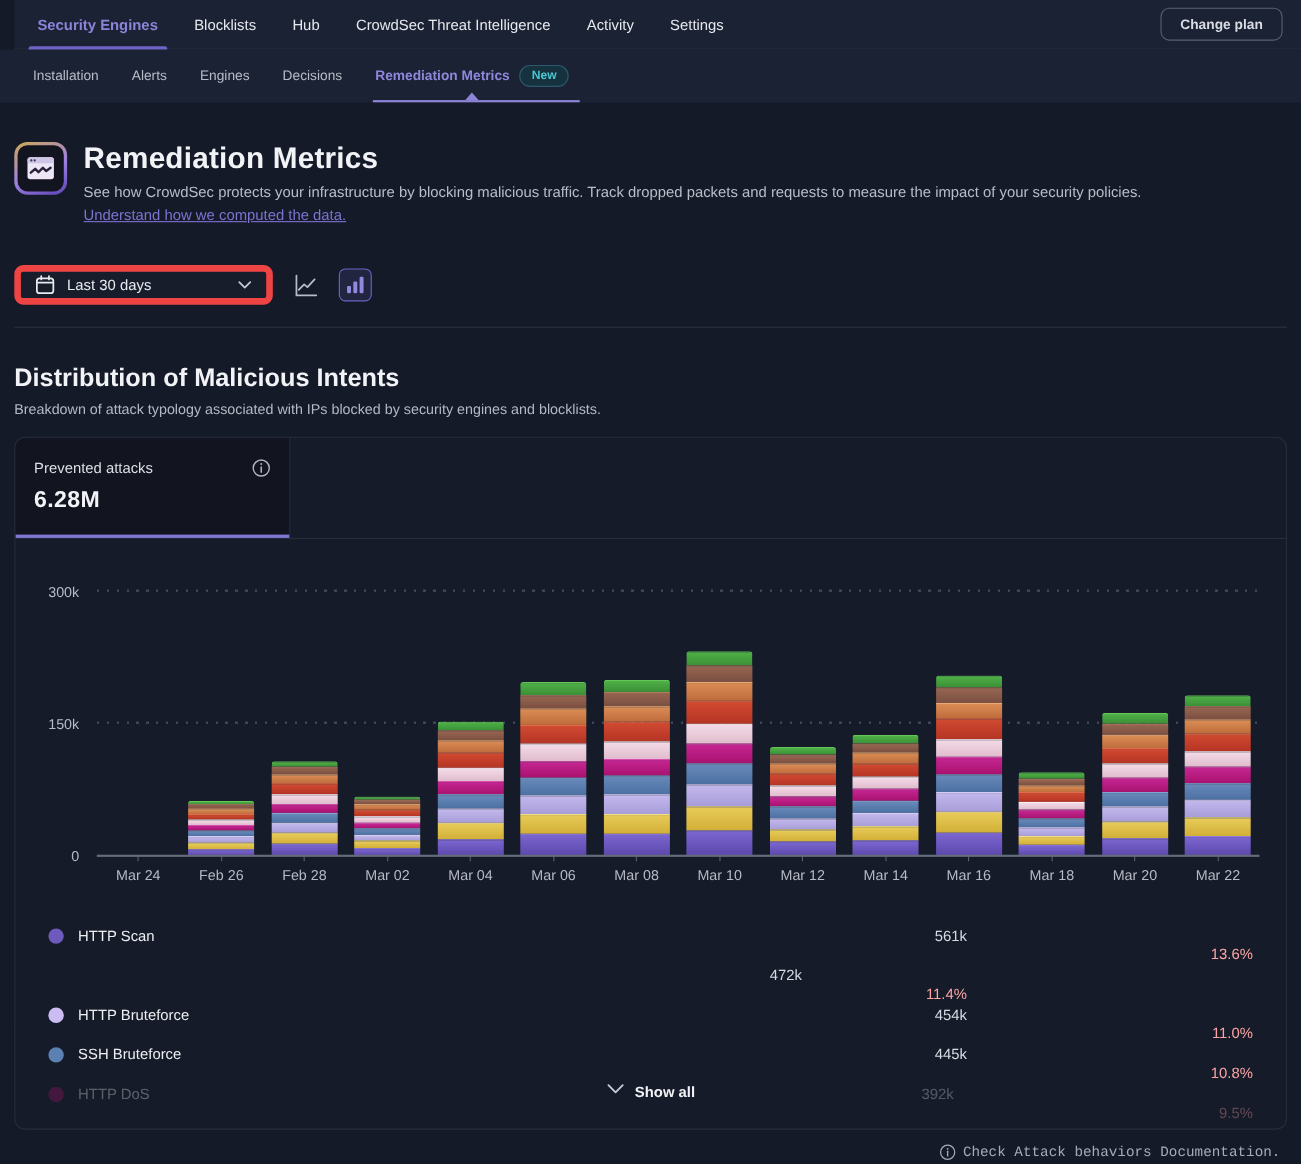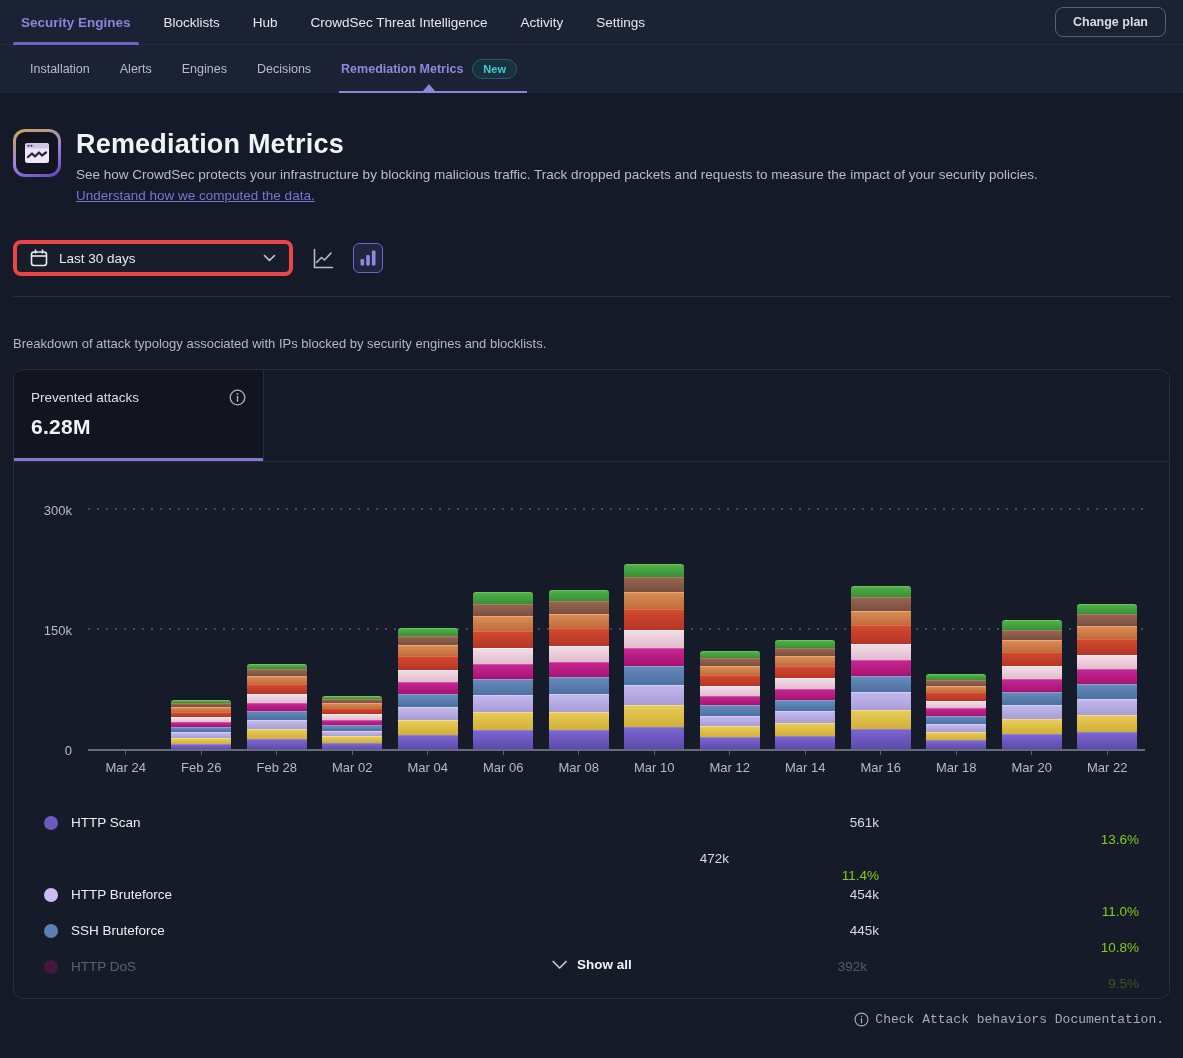--- a/index.html
+++ b/index.html
@@ -1,19 +1,19 @@
 <!DOCTYPE html>
 <html><head>
 <meta charset="utf-8">
 <style>
   * { margin:0; padding:0; box-sizing:border-box; }
   html,body { width:1183px; height:1058px; background:#141a27; font-family:"Liberation Sans", sans-serif; overflow:hidden; }
 
   
-  .topnav { height:45px; background:#1b2233; border-bottom:1px solid #242b3d; display:flex; align-items:center; padding:0 17px 0 21px; }
+  .topnav { height:45px; background:#1b2233; border-bottom:1px solid #242b3d; display:flex; align-items:center; padding:0 17px 0 21px;margin-left:13px; }
   .topnav-item { position:relative; height:45px; display:flex; align-items:center; margin-right:33px; font-size:13.5px; color:#e6e8ee; cursor:pointer; white-space:nowrap; }
   .topnav-item.active { color:#8d83da; font-weight:bold; }
   .topnav-item.active::after { content:""; position:absolute; left:-8px; right:-8px; bottom:0; height:3px; background:#6f63c8; border-radius:2px 2px 0 0; }
   .change-plan { margin-left:auto; background:transparent; border:1px solid #596074; border-radius:8px; color:#d9dce4; font-size:12.5px; font-weight:bold; padding:7px 17px; cursor:pointer; font-family:inherit; }
 
   
   .subnav { height:48px; background:#1b2233; border-bottom:1px solid #1f2536; display:flex; align-items:center; padding-left:30px; }
   .subnav-item { position:relative; height:48px; display:flex; align-items:center; margin-right:30px; font-size:12.5px; color:#b8bcc8; cursor:pointer; white-space:nowrap; }
   .subnav-item.active { color:#9087dc; font-weight:bold; }
   .subnav-item.active .underline { position:absolute; left:-2px; right:-10px; bottom:0; height:2px; background:#8f85d8; }
@@ -28,21 +28,21 @@
   .page-title { font-size:27px; font-weight:bold; color:#f2f3f7; letter-spacing:.2px; }
   .page-desc { font-size:13.5px; color:#b9bdc9; margin-top:7px; }
   .page-link { display:inline-block; font-size:13.5px; color:#7d73d1; margin-top:6px; text-decoration:underline; cursor:pointer; }
 
   
   .filter-row { display:flex; justify-content:space-between; align-items:center; margin:36px 17px 0 13px; }
   .search-box { width:321px; height:36px; background:#181d2c; border:1px solid #3a4154; border-radius:8px; display:flex; align-items:center; padding:0 12px; gap:9px; cursor:pointer; }
   .search-box input { flex:1; background:transparent; border:none; outline:none; color:#d6dae2; font-size:13.5px; font-family:inherit; }
   .search-box input::placeholder { color:#b6bac6; }
   .filter-right { display:flex; align-items:center; gap:15px; }
-  .date-box { width:280px; height:36px; background:#181d2c; border:4px solid #ef4444; border-radius:8px; display:flex; align-items:center; padding:4px 13px; gap:11px; cursor:pointer; }
+  .date-box { width:235px; height:36px; background:#181d2c; border:6px solid #ef4444; border-radius:8px; display:flex; align-items:center; padding:4px 13px; gap:11px; cursor:pointer; }
   .date-label { flex:1; color:#e8eaf0; font-size:13.5px; }
   .icon-btn { width:30px; height:30px; display:flex; align-items:center; justify-content:center; border-radius:6px; cursor:pointer; }
   .icon-btn.active { border:1px solid #6f63c8; background:rgba(111,99,200,.16); }
 
   .hr-divider { border-top:1px solid #2b3143; margin:20px 13px 0 13px; }
 
   
   .section-head { padding:32px 13px 0 13px; }
   .section-title { font-size:23px; font-weight:bold; color:#f2f3f7; }
   .section-sub { font-size:13px; color:#b4b8c4; margin-top:7px; }
@@ -75,22 +75,22 @@
   .xlab .tick { width:1px; height:5px; background:#5a6172; }
   .xlab .txt { font-size:13px; color:#b6bac6; margin-top:5px; }
 
   
   .legend { padding:8px 30px 20px 30px; border-top:1px solid #20263600; position:relative; }
   .legend-row { display:grid; grid-template-columns:1fr 150px 260px; align-items:center; height:36px; cursor:pointer; }
   .legend-row.faded { opacity:.32;gap:12px; }
   .lg-label { display:flex; align-items:center; font-size:13.5px; color:#eceef2; }
   .dot { width:14px; height:14px; border-radius:50%; margin-right:13px; flex:0 0 auto; }
   .lg-val { text-align:right; font-size:13.5px; color:#d6dae2; }
-  .lg-pct { text-align:right; font-size:13.5px; color:#84cc16;margin-top:34px; }
-  .show-all { position:absolute; bottom:26px; left:50%; transform:translateX(-50%); display:flex; align-items:center; gap:10px; cursor:pointer; background:transparent; border:none; font-family:inherit; }
+  .lg-pct { text-align:right; font-size:13.5px; color:#fca5a5;margin-top:34px; }
+  .show-all { position:absolute; bottom:26px; left:50%; transform:translateX(-50%); display:flex; align-items:flex-start; gap:10px; cursor:pointer; background:transparent; border:none; font-family:inherit; }
   .show-all-txt { font-size:13.5px; font-weight:bold; color:#f2f3f7; }
 
   
   .foot-note { margin:13px 19px 0 0; display:flex; justify-content:flex-end; align-items:center; gap:6px; font-size:13px; color:#a6abb8; }
   .foot-link { cursor:pointer;font-family:Liberation Mono, monospace; }
 
   svg { display:block; }
 </style>
 </head>
 <body>
@@ -187,20 +187,21 @@
           <rect x="7.2" y="6" width="3.6" height="10.5" rx="1" fill="#9288de"></rect>
           <rect x="12.9" y="1.5" width="3.6" height="15" rx="1" fill="#9288de"></rect>
         </svg>
     </div>
   </div>
 </div>
 
 <div class="hr-divider"></div>
 
 <div class="section-head">
+  <h2 class="section-title">Distribution of Malicious Intents</h2>
   <div class="section-sub">Breakdown of attack typology associated with IPs blocked by security engines and blocklists.</div>
 </div>
 
 <section class="card">
   <div class="card-header">
     <div class="stat-tab">
       <div class="stat-tab-top">
         <span class="stat-tab-label">Prevented attacks</span>
         <span>
           <svg width="17" height="17" viewBox="0 0 17 17">

